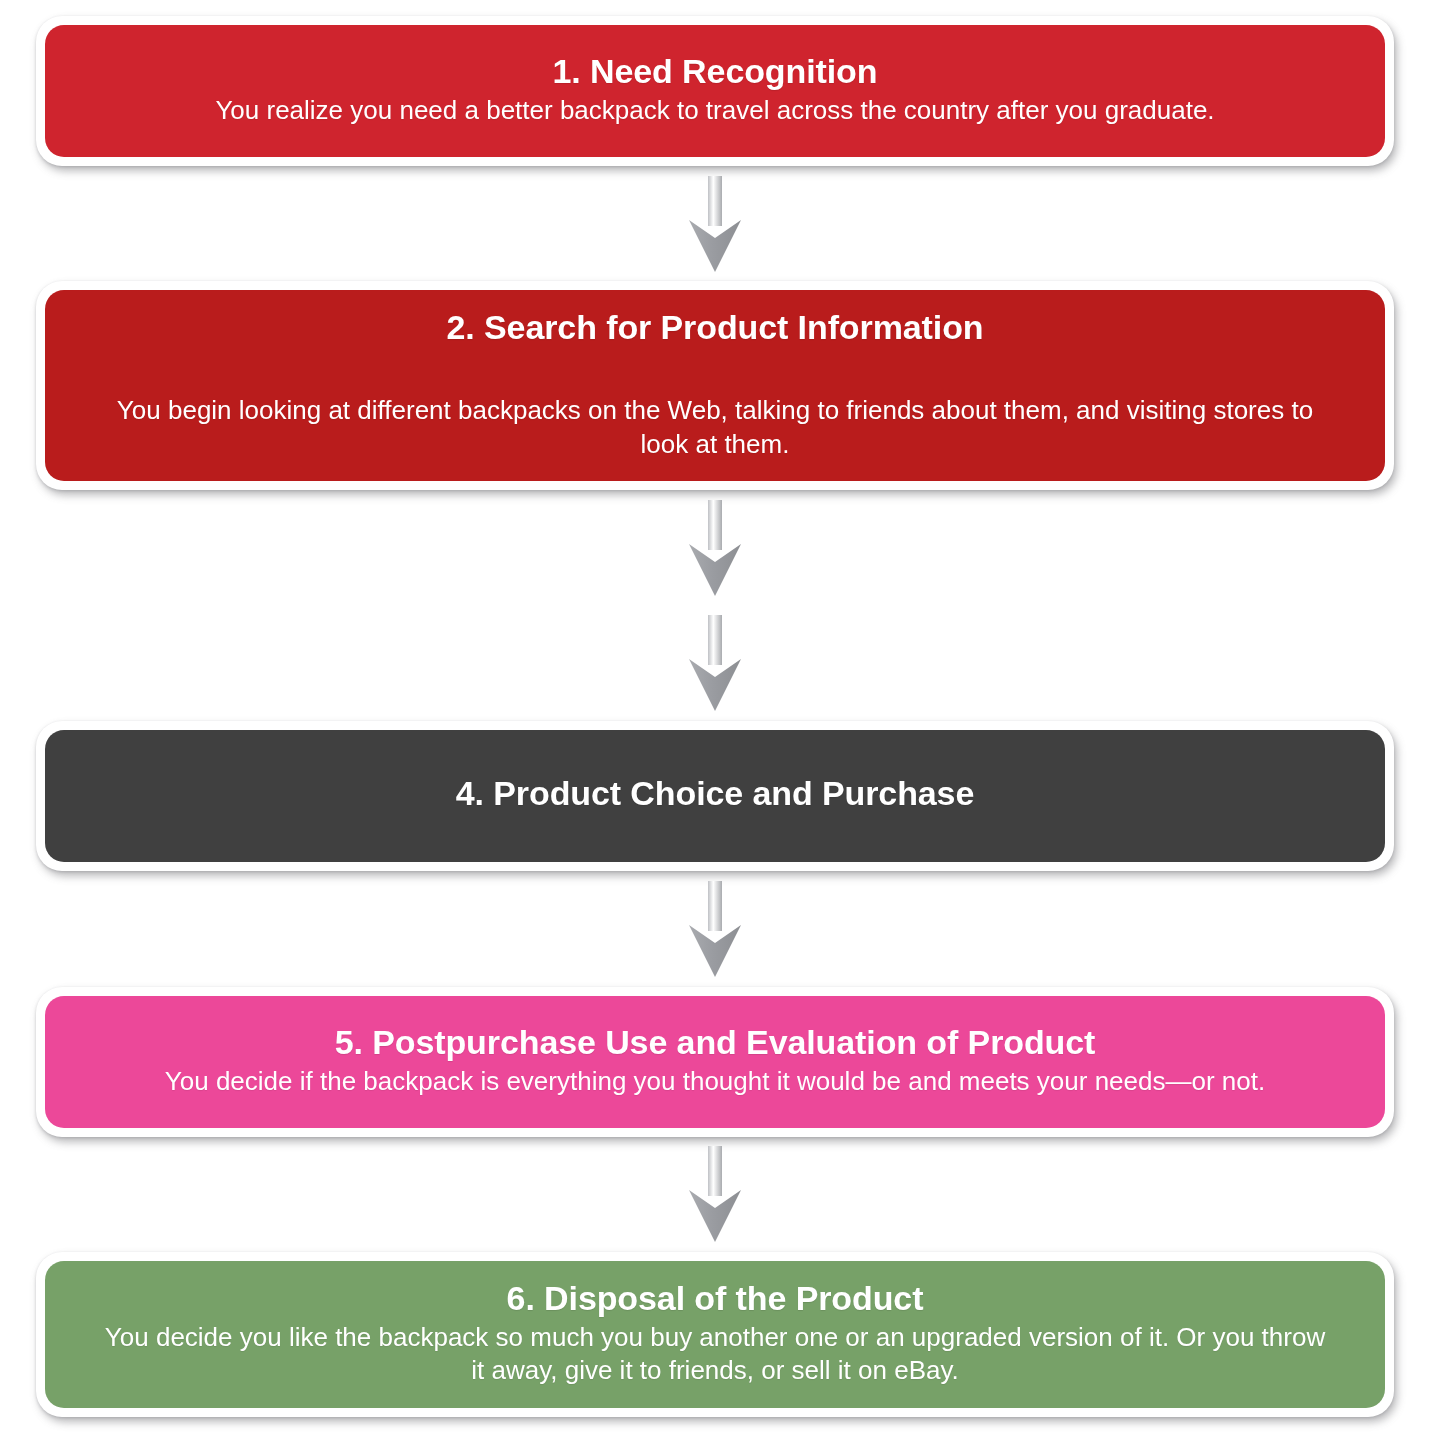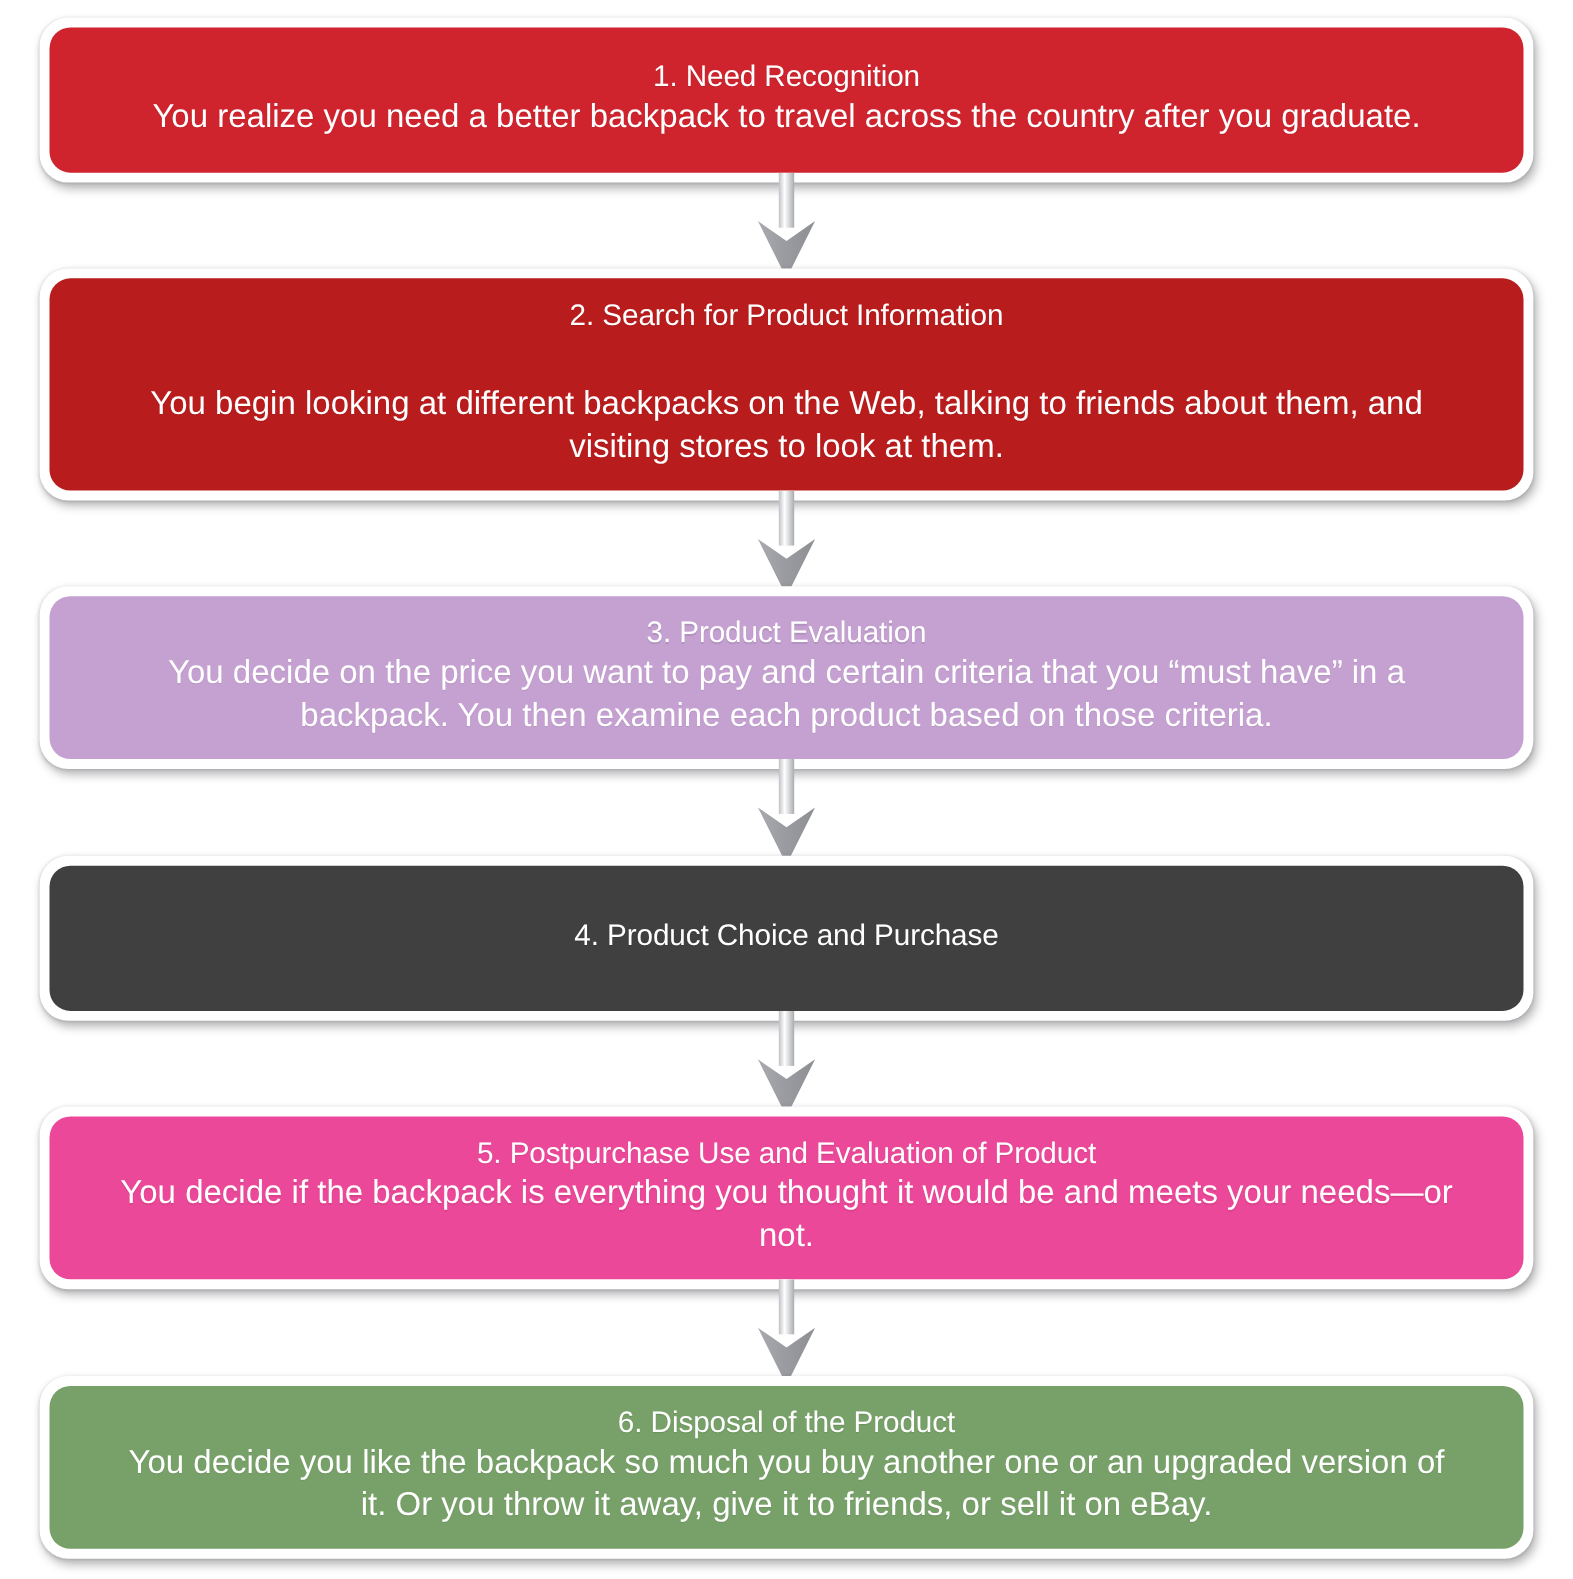--- a/index.html
+++ b/index.html
@@ -49,31 +49,31 @@
     box-sizing: border-box;
     text-align: center;
     color: #ffffff;
     display: flex;
     flex-direction: column;
     justify-content: center;
     min-height: 132px;
   }
 
   .stage-title {
-    font-size: 27px;
-    font-weight: normal;
+    font-size: 34px;
+    font-weight: bold;
     line-height: 1.26;
     letter-spacing: -0.1px;
     margin: 0 0 1px 0;
     color: #ffffff;
     text-shadow: 0 1px 1px rgba(0,0,0,0.10);
   }
 
   .stage-body {
-    font-size: 30px;
+    font-size: 26px;
     font-weight: normal;
     line-height: 1.29;
     margin: 0;
     color: #ffffff;
     text-shadow: 0 1px 1px rgba(0,0,0,0.08);
   }
 
   
   .connector {
     flex: 1 1 auto;
@@ -138,28 +138,20 @@
           <linearGradient id="head1" x1="0" y1="0" x2="1" y2="0">
             <stop offset="0%" stop-color="#a9abaf"></stop>
             <stop offset="45%" stop-color="#9a9ca1"></stop>
             <stop offset="100%" stop-color="#8d8f93"></stop>
           </linearGradient>
         </defs>
         <rect x="25" y="0" width="14" height="50" fill="url(#shaft1)"></rect>
         <path d="M6 44 L32 96 L58 44 L32 62 Z" fill="url(#head1)"></path>
       </svg>
     </div>
-    <div class="stage-wrap">
-      <div class="stage">
-        <div class="stage-inner" style="background: rgb(197, 161, 210);">
-          <div class="stage-title">3. Product Evaluation</div>
-          <div class="stage-body">You decide on the price you want to pay and certain criteria that you “must have” in a backpack. You then examine each product based on those criteria.</div>
-        </div>
-      </div>
-    </div>
     <div class="connector">
       <svg width="64" height="96" viewBox="0 0 64 96">
         <defs>
           <linearGradient id="shaft2" x1="0" y1="0" x2="1" y2="0">
             <stop offset="0%" stop-color="#bfc1c5"></stop>
             <stop offset="38%" stop-color="#ffffff"></stop>
             <stop offset="100%" stop-color="#a9abaf"></stop>
           </linearGradient>
           <linearGradient id="head2" x1="0" y1="0" x2="1" y2="0">
             <stop offset="0%" stop-color="#a9abaf"></stop>

